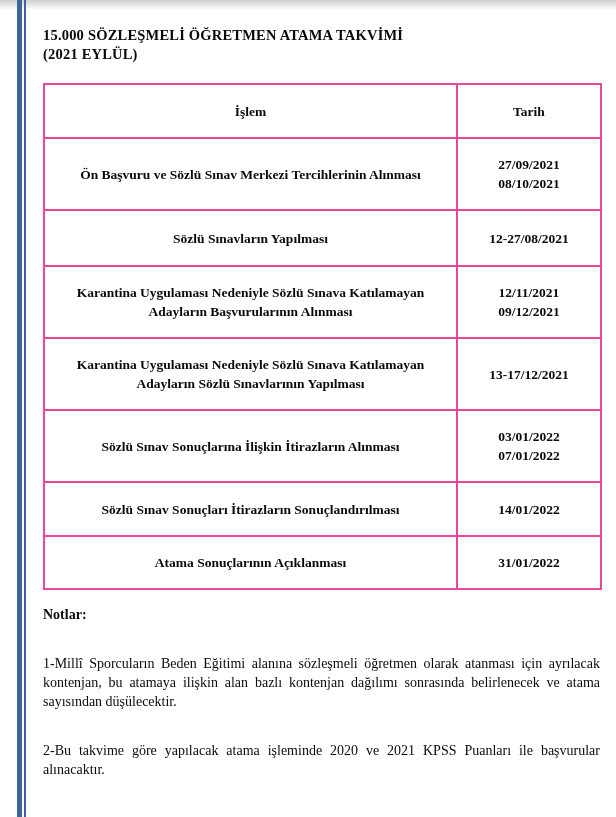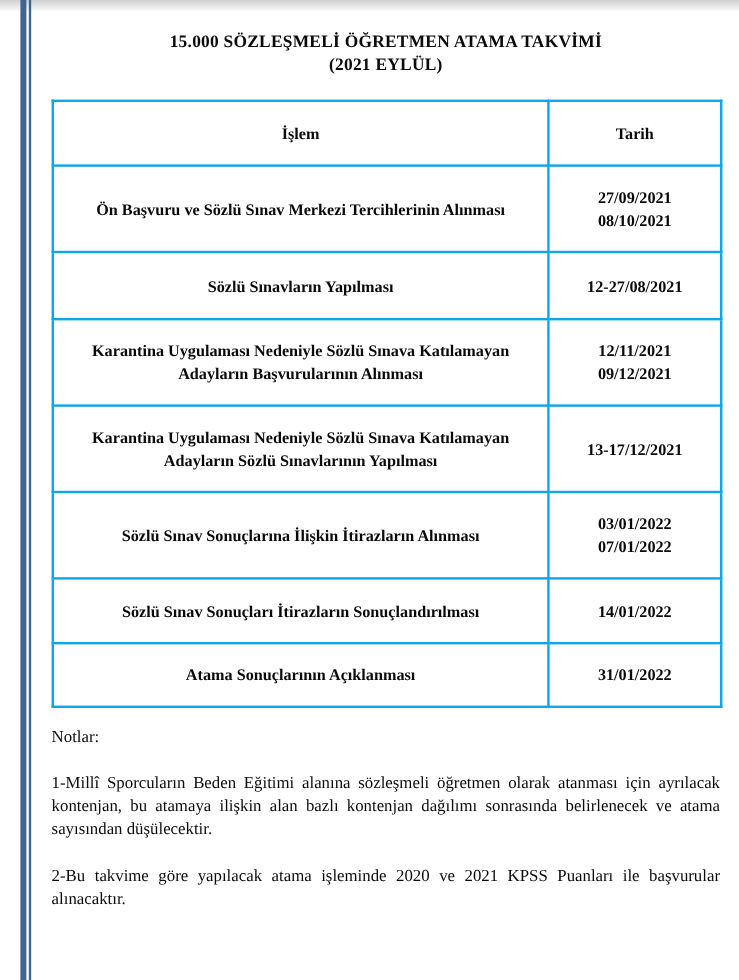--- a/index.html
+++ b/index.html
@@ -30,54 +30,54 @@
     width: 2px; height: 100%;
     background: #3e6695;
   }
   .doc {
     position: absolute;
     left: 43px;
     top: 26px;
     width: 557px;
   }
   .title {
-    text-align: center;
+    text-align: left;
     font-weight: bold;
     font-size: 14.5px;
     line-height: 19px;
     letter-spacing: 0.2px;
   }
   table.schedule {
     border-collapse: collapse;
     table-layout: fixed;
     width: 557px;
     margin-top: 19px;
   }
   table.schedule th,
   table.schedule td {
-    border: 2px solid #0ea5e9;
+    border: 2px solid #ec4899;
     text-align: center;
     vertical-align: middle;
     font-weight: bold;
     font-size: 13.5px;
     line-height: 19px;
     white-space: pre-line;
     padding: 16px 10px;
     overflow: hidden;
   }
   .notes {
     margin-top: 15px;
     font-size: 14px;
   }
   .notes-heading {
-    font-weight: normal;
+    font-weight: bold;
     line-height: 19px;
   }
   .note {
-    margin: 20px 0 0 0;
+    margin: 30px 0 0 0;
     text-align: justify;
     line-height: 19px;
   }
 </style>
 </head>
 <body>
 
 <div class="screen">
 
   <div class="top-shade"></div>

